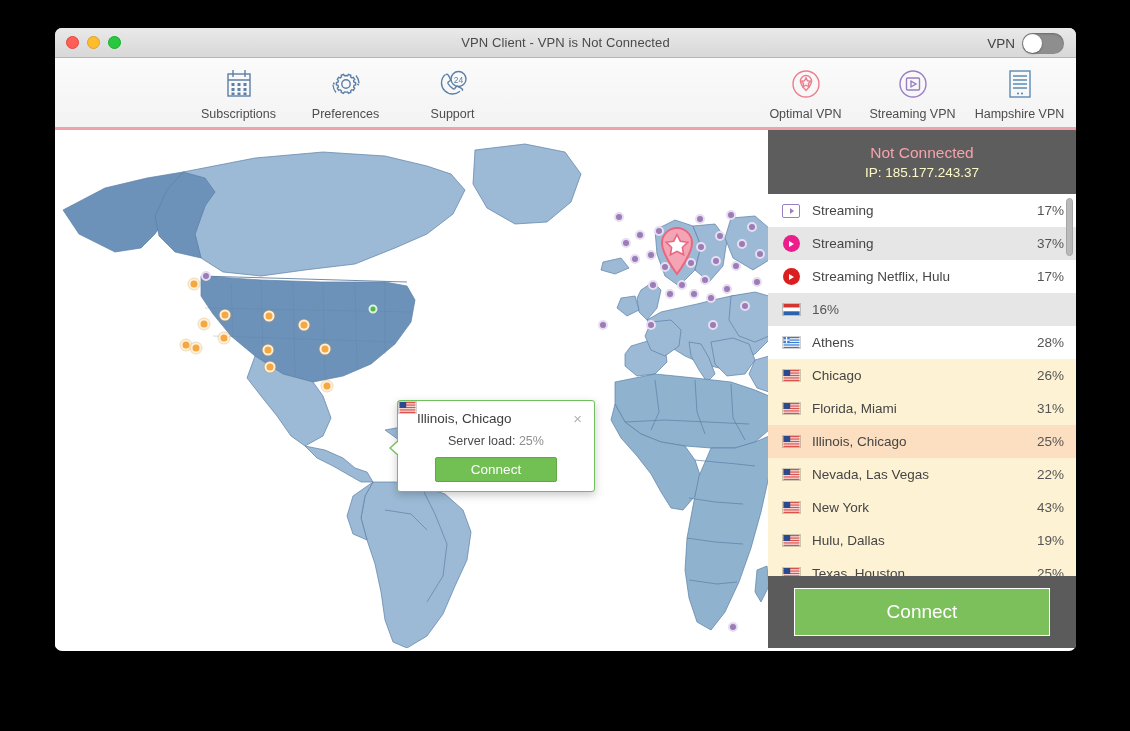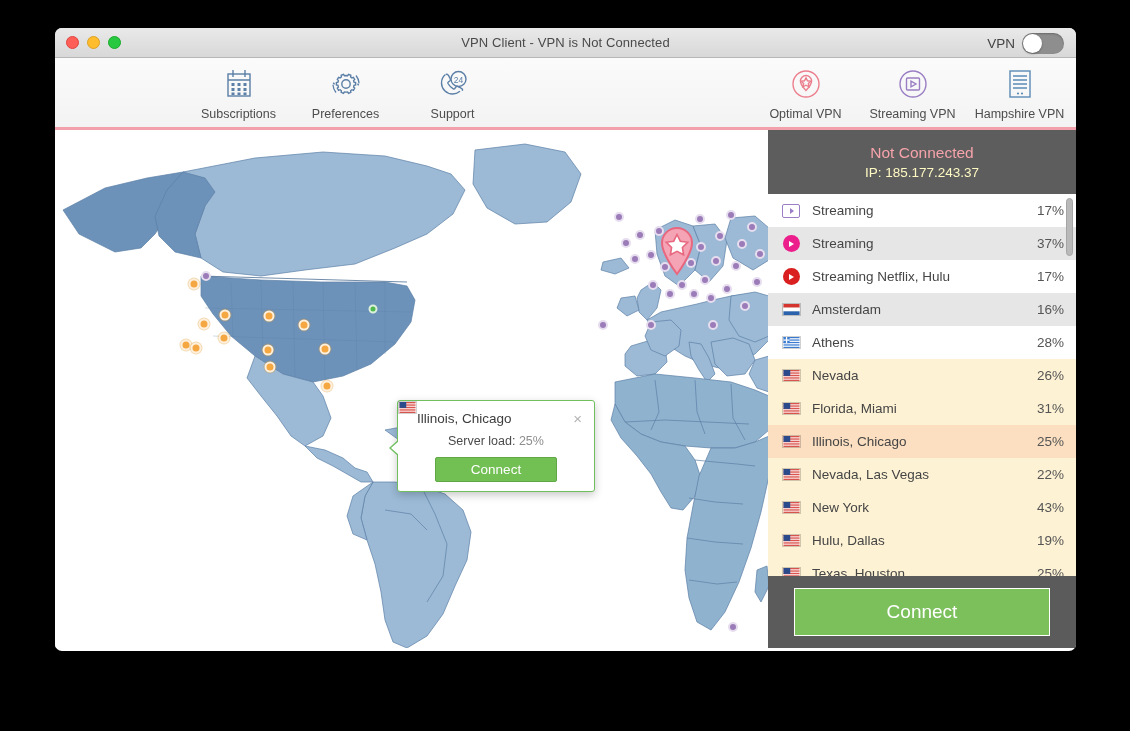--- a/index.html
+++ b/index.html
@@ -554,21 +554,20 @@
               <span class="load">17%</span>
             </div>
             <div class="row bg-grey">
               <span class="ico">
                 <svg class="flag" viewBox="0 0 19 13">
                   <rect width="19" height="4.33" fill="#d4362f"></rect>
                   <rect y="4.33" width="19" height="4.34" fill="#fff"></rect>
                   <rect y="8.67" width="19" height="4.33" fill="#2b62ad"></rect>
                 </svg>
               </span>
-              <span class="name">Amsterdam</span>
               <span class="load">16%</span>
             </div>
             <div class="row bg-white">
               <span class="ico">
                 <svg class="flag" viewBox="0 0 19 13">
                   <rect width="19" height="13" fill="#fff"></rect>
                   <g fill="#3a7bd0">
                     <rect y="0" width="19" height="1.45"></rect>
                     <rect y="2.9" width="19" height="1.45"></rect>
                     <rect y="5.8" width="19" height="1.45"></rect>
@@ -592,21 +591,21 @@
                     <rect y="2" width="19" height="1"></rect>
                     <rect y="4" width="19" height="1"></rect>
                     <rect y="6" width="19" height="1"></rect>
                     <rect y="8" width="19" height="1"></rect>
                     <rect y="10" width="19" height="1"></rect>
                     <rect y="12" width="19" height="1"></rect>
                   </g>
                   <rect width="8" height="7" fill="#2b4a8b"></rect>
                 </svg>
               </span>
-              <span class="name">Nevada</span>
+              <span class="name">Chicago</span>
               <span class="load">26%</span>
             </div>
             <div class="row bg-cream">
               <span class="ico">
                 <svg class="flag" viewBox="0 0 19 13">
                   <rect width="19" height="13" fill="#fff"></rect>
                   <g fill="#d4362f">
                     <rect y="0" width="19" height="1"></rect>
                     <rect y="2" width="19" height="1"></rect>
                     <rect y="4" width="19" height="1"></rect>

